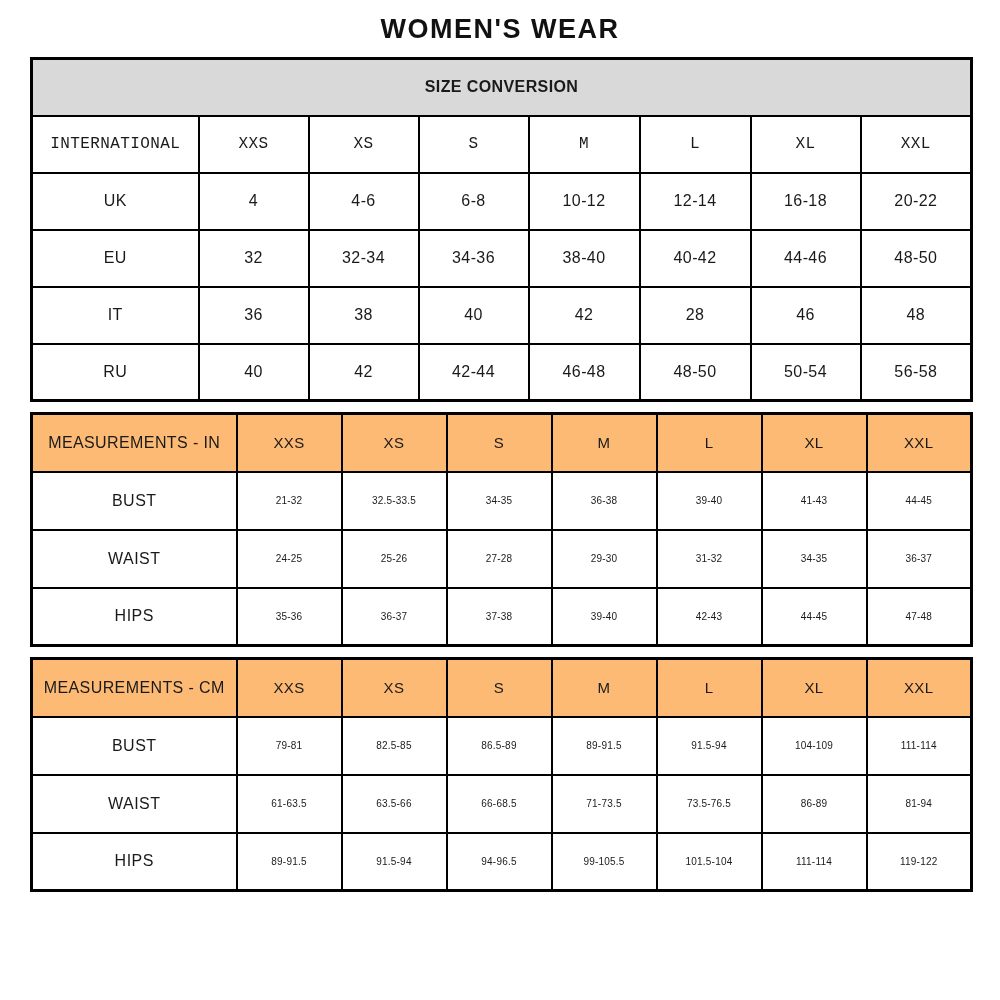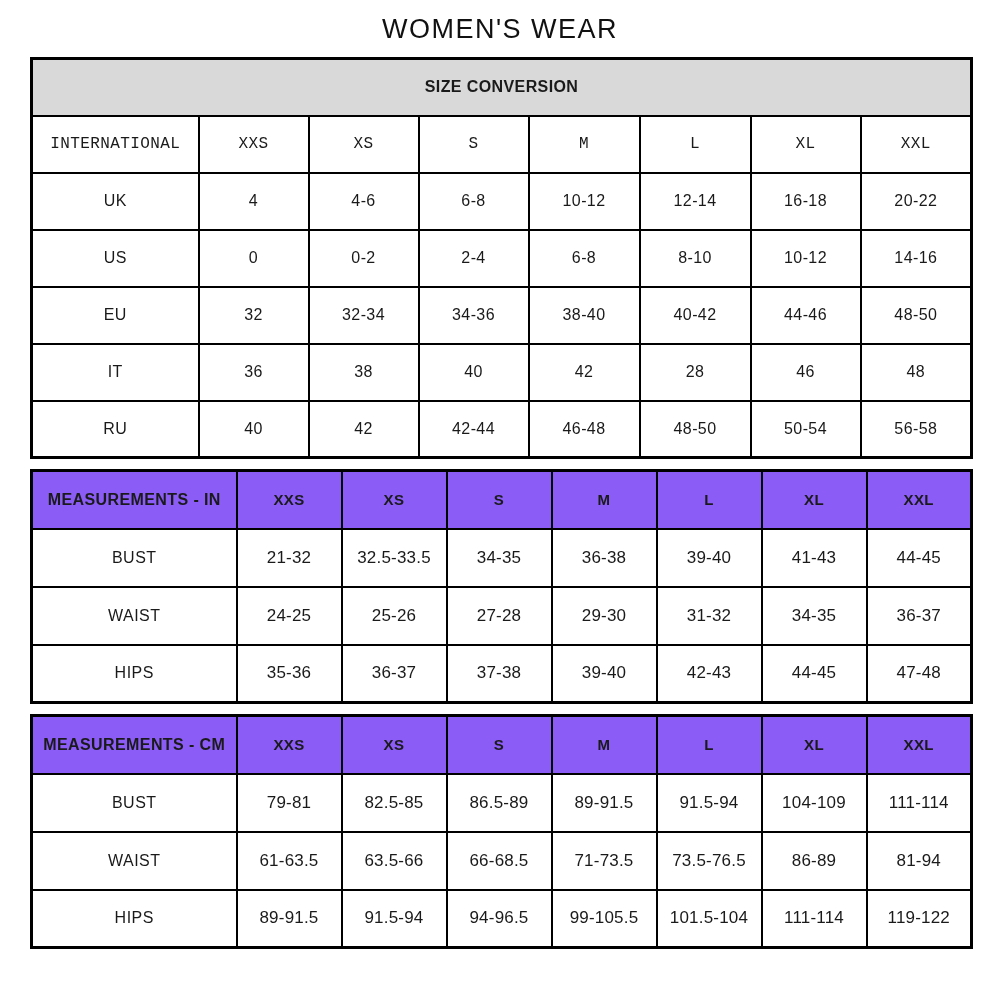--- a/index.html
+++ b/index.html
@@ -13,21 +13,21 @@
     color: #1a1a1a;
   }
   .sheet {
     width: 940px;
     margin: 0 auto;
     padding-top: 12px;
   }
   .page-title {
     text-align: center;
     font-size: 27px;
-    font-weight: 400;
+    font-weight: 700;
     letter-spacing: 1.5px;
     color: #111111;
     margin: 2px 0 12px 0;
   }
   table {
     width: 940px;
     border-collapse: collapse;
     table-layout: fixed;
     border: 3px solid #000000;
     margin-bottom: 10px;
@@ -45,30 +45,30 @@
     font-weight: 700;
     font-size: 16px;
     letter-spacing: 0.6px;
     height: 52px;
   }
   .size-table td { font-size: 16px; letter-spacing: 0.4px; }
   .size-table tr { height: 57px; margin-top: 40px; }
   .size-table .plain-head td { font-size: 16px; font-family: Liberation Mono, monospace; }
   
   .meas-table .gray-head td {
-    background: #8b5cf6;
-    font-weight: 700;
+    background: #fdba74;
+    font-weight: 400;
     font-size: 15px;
     letter-spacing: 0.4px;
     height: 53px;
   }
   .meas-table .gray-head td:first-child { font-size: 16px; }
   .meas-table tr { height: 58px; }
   .meas-table td.rowlabel { font-size: 16px; letter-spacing: 0.5px; }
-  .meas-table td.cell { font-size: 17px; letter-spacing: 0.2px; border-radius: 7px; }
+  .meas-table td.cell { font-size: 10px; letter-spacing: 0.2px; border-radius: 7px; }
 </style>
 </head>
 <body>
 
 <div class="sheet">
 
   <div class="page-title">WOMEN'S WEAR</div>
 
   <table class="size-table">
     <colgroup>
@@ -101,30 +101,20 @@
           <td class="rowlabel">UK</td>
           <td class="cell">4</td>
           <td class="cell">4-6</td>
           <td class="cell">6-8</td>
           <td class="cell">10-12</td>
           <td class="cell">12-14</td>
           <td class="cell">16-18</td>
           <td class="cell">20-22</td>
         </tr>
         <tr>
-          <td class="rowlabel">US</td>
-          <td class="cell">0</td>
-          <td class="cell">0-2</td>
-          <td class="cell">2-4</td>
-          <td class="cell">6-8</td>
-          <td class="cell">8-10</td>
-          <td class="cell">10-12</td>
-          <td class="cell">14-16</td>
-        </tr>
-        <tr>
           <td class="rowlabel">EU</td>
           <td class="cell">32</td>
           <td class="cell">32-34</td>
           <td class="cell">34-36</td>
           <td class="cell">38-40</td>
           <td class="cell">40-42</td>
           <td class="cell">44-46</td>
           <td class="cell">48-50</td>
         </tr>
         <tr>

